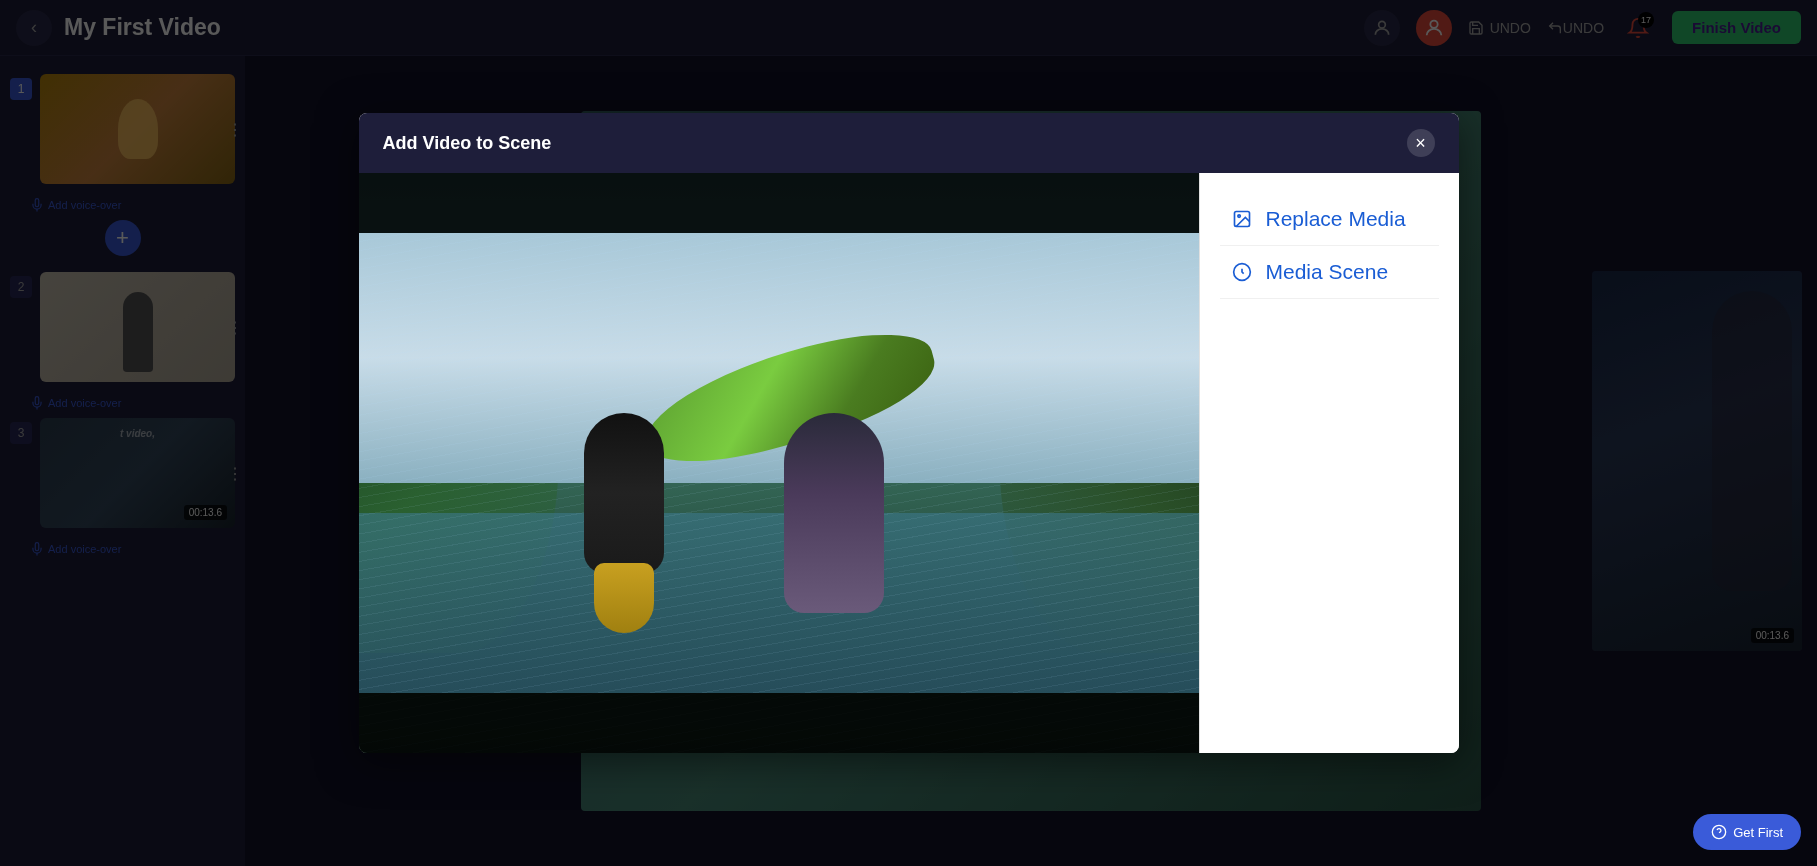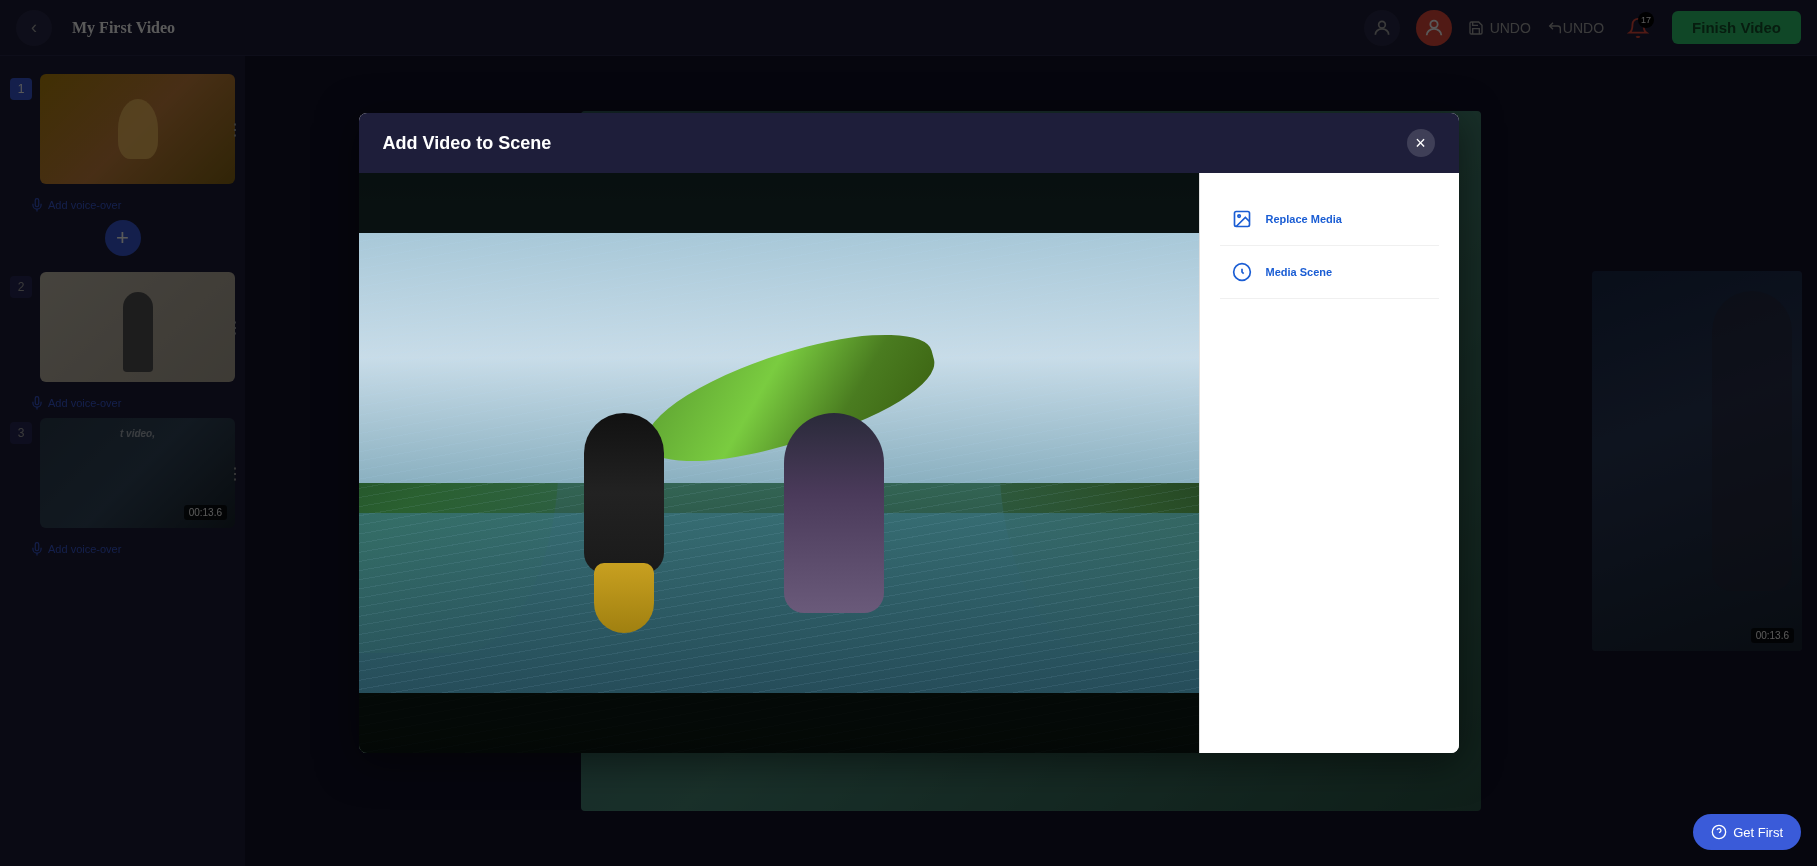--- a/index.html
+++ b/index.html
@@ -10,21 +10,21 @@
       position: absolute; top: 0; left: 0; right: 0; height: 56px;
       background: #1e1e3a; display: flex; align-items: center;
       padding: 0 16px; z-index: 10; border-bottom: 1px solid #2a2a4a;
     }
     .topbar-back {
       width: 36px; height: 36px; border-radius: 50%; background: #2a2a4a;
       display: flex; align-items: center; justify-content: center;
       color: #aaa; cursor: pointer; font-size: 18px; flex-shrink: 0;
     }
     .topbar-title {
-      color: #fff; font-size: 16px; font-weight: bold; margin-left: 20px; flex: 1; font-family: Liberation Serif, serif;
+      color: #fff; font-size: 23px; font-weight: bold; margin-left: 12px; flex: 1;
     }
     .topbar-actions {
       display: flex; align-items: center; gap: 16px;
     }
     .topbar-icon-btn {
       width: 36px; height: 36px; border-radius: 50%; background: #2a2a4a;
       display: flex; align-items: center; justify-content: center; cursor: pointer; color: #aaa;
     }
     .topbar-save-btn {
       display: flex; align-items: center; gap: 6px; color: #aaa; cursor: pointer; font-size: 14px;
@@ -32,21 +32,21 @@
     .topbar-undo-btn {
       display: flex; align-items: center; color: #aaa; cursor: pointer; font-size: 14px;
     }
     .topbar-notification {
       position: relative; width: 36px; height: 36px; display: flex; align-items: center; justify-content: center; cursor: pointer;
     }
     .topbar-notification-badge {
       position: absolute; top: 2px; right: 2px; background: #000000; color: #fff; border-radius: 50%; width: 16px; height: 16px; font-size: 9px; display: flex; align-items: center; justify-content: center;
     }
     .finish-video-btn {
-      background: #2ecc71; color: #14532d; border: none; padding: 8px 20px; border-radius: 6px; font-size: 15px; font-weight: bold; cursor: pointer;
+      background: #2ecc71; color: #4c1d95; border: none; padding: 8px 20px; border-radius: 6px; font-size: 15px; font-weight: bold; cursor: pointer;
     }
 
     
     .sidebar {
       position: absolute; top: 56px; left: 0; width: 245px; bottom: 0;
       background: #1e1e3a; overflow-y: auto; padding: 10px 0;
     }
     .scene-item {
       display: flex; align-items: flex-start; padding: 8px 10px; cursor: pointer; position: relative;
     }
@@ -124,21 +124,21 @@
     .modal-sidebar {
       width: 260px; background: #fff; border-left: 1px solid #e0e0e0; padding: 20px;
     }
     .modal-option {
       display: flex; align-items: center; gap: 12px; padding: 14px 10px; border-bottom: 1px solid #f0f0f0; cursor: pointer;
     }
     .modal-option-icon {
       width: 24px; height: 24px; display: flex; align-items: center; justify-content: center; flex-shrink: 0;
     }
     .modal-option-label {
-      color: #1a5dd4; font-size: 11px; font-weight: 700;
+      color: #1a5dd4; font-size: 21px; font-weight: 400;
     }
 
     
     .thumb-scene1 {
       background: linear-gradient(135deg, #b8860b 0%, #cd853f 50%, #8b6914 100%);
       width: 100%; height: 100%;
       display: flex; align-items: center; justify-content: center;
     }
     .thumb-figure {
       width: 40px; height: 60px; background: rgba(255,200,100,0.8); border-radius: 50% 50% 30% 30%;

